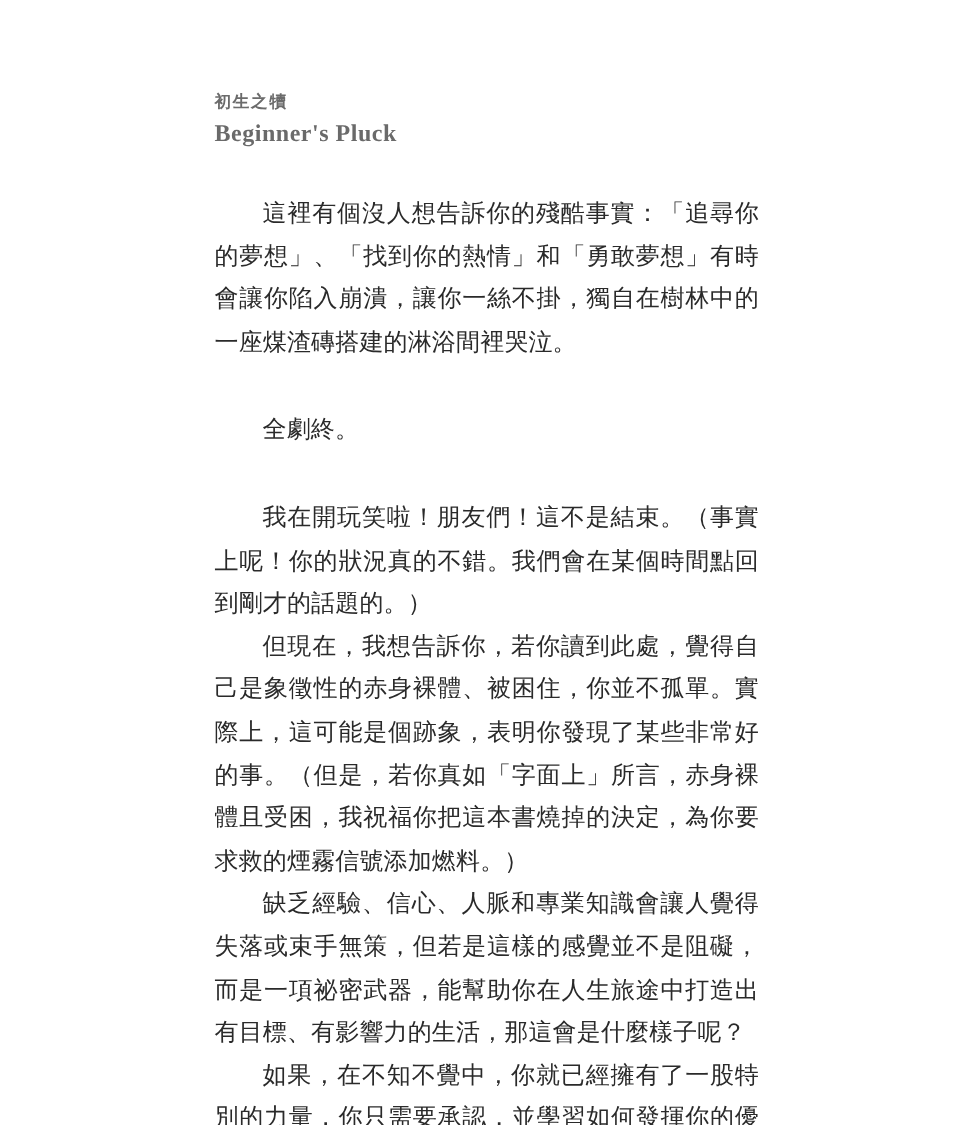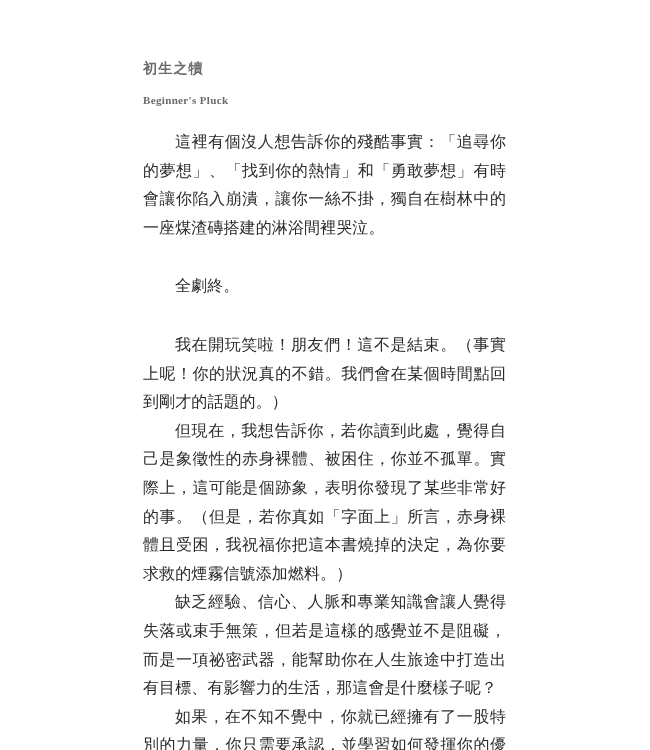--- a/index.html
+++ b/index.html
@@ -23,37 +23,37 @@
   }
 
   
   #running-head {
     position: absolute;
     left: 143px;
     top: 60px;
     width: 300px;
   }
   #running-head .rh-zh {
-    font-family: Liberation Sans, sans-serif;
-    font-size: 14px;
+    font-family: Liberation Serif, serif;
+    font-size: 11px;
     line-height: 16px;
     color: #6b6b6b;
     letter-spacing: 1.2px;
     font-weight: 600;
     white-space: nowrap;
   }
   #running-head .rh-en {
     font-family: "Liberation Serif", "DejaVu Serif", serif;
-    font-size: 11px;
+    font-size: 16px;
     line-height: 16px;
     color: #6a6a6a;
     font-weight: 700;
     letter-spacing: 0.35px;
     white-space: nowrap;
-    margin-top: 16px;
+    margin-top: 6px;
   }
 
   
   #body-text {
     position: absolute;
     left: 143px;
     top: 128px;
     width: 363px;
   }
 

